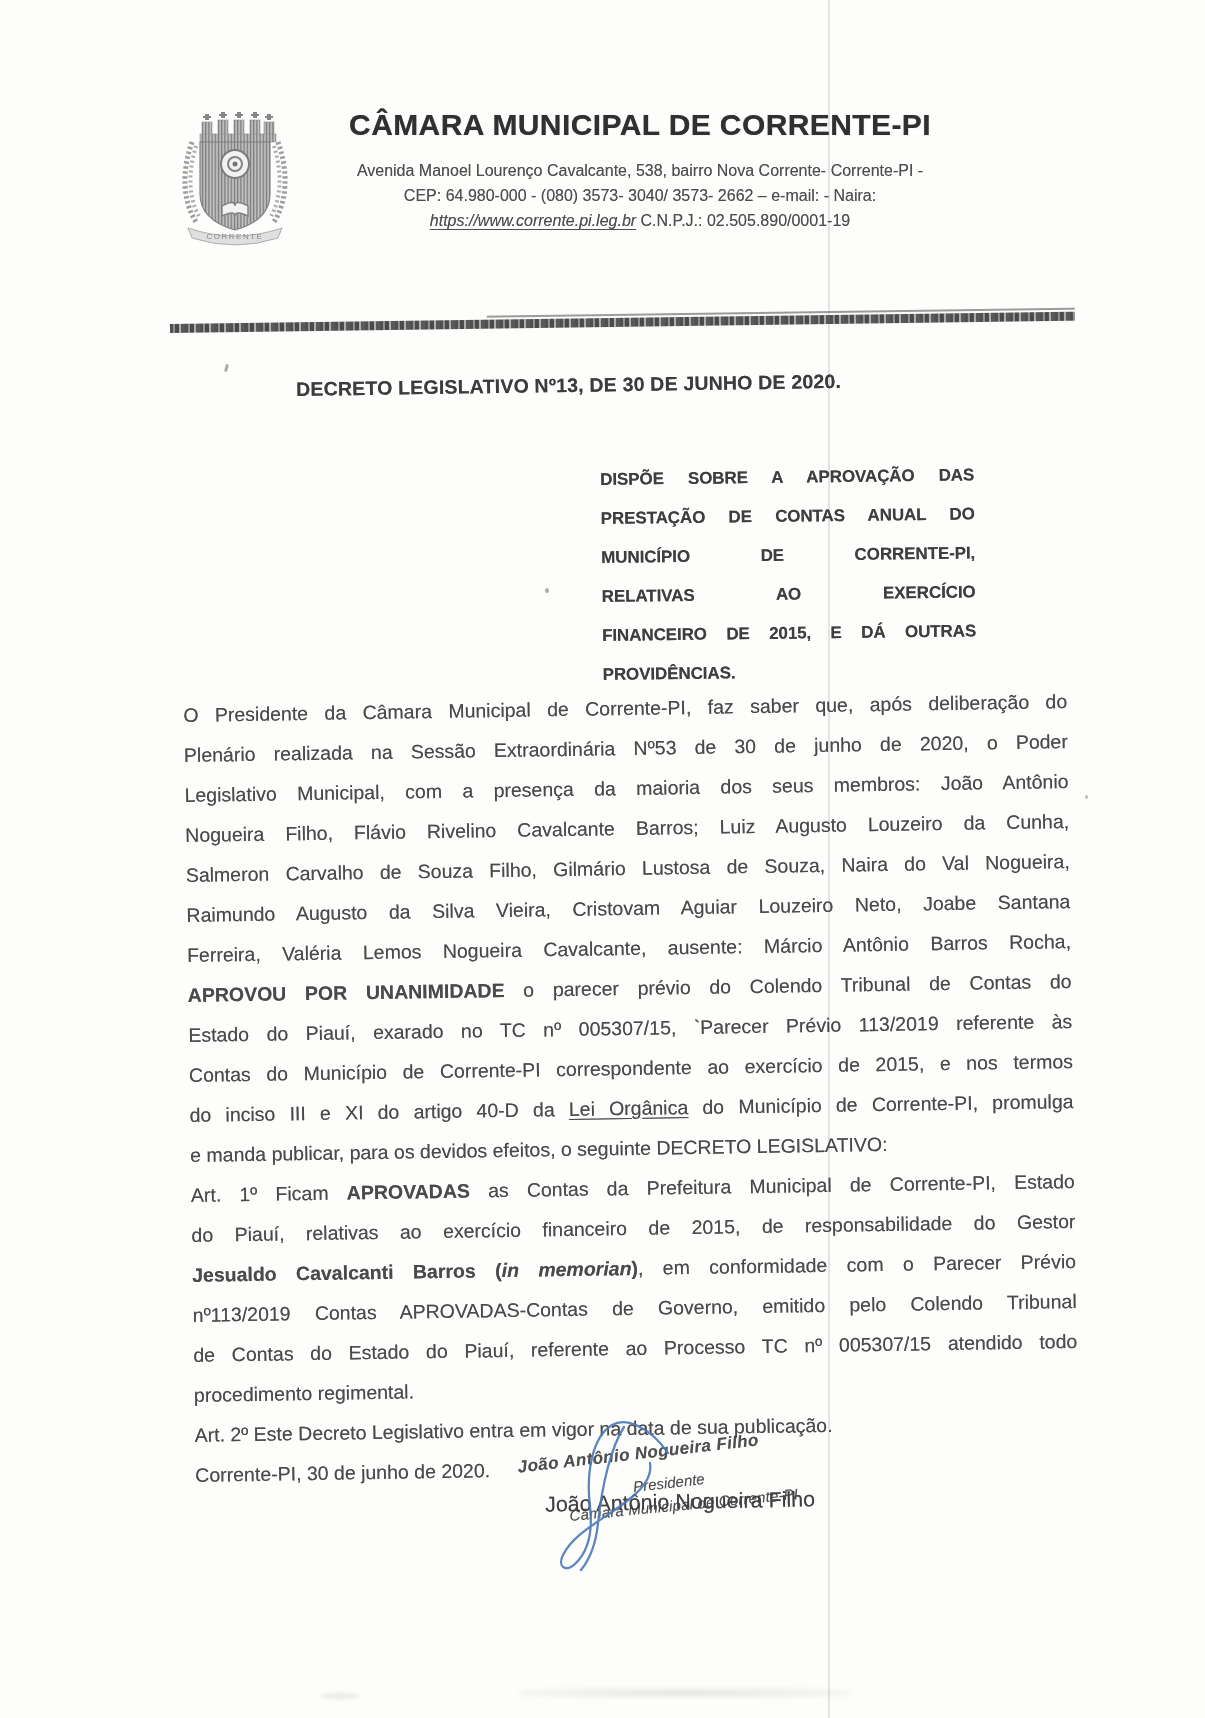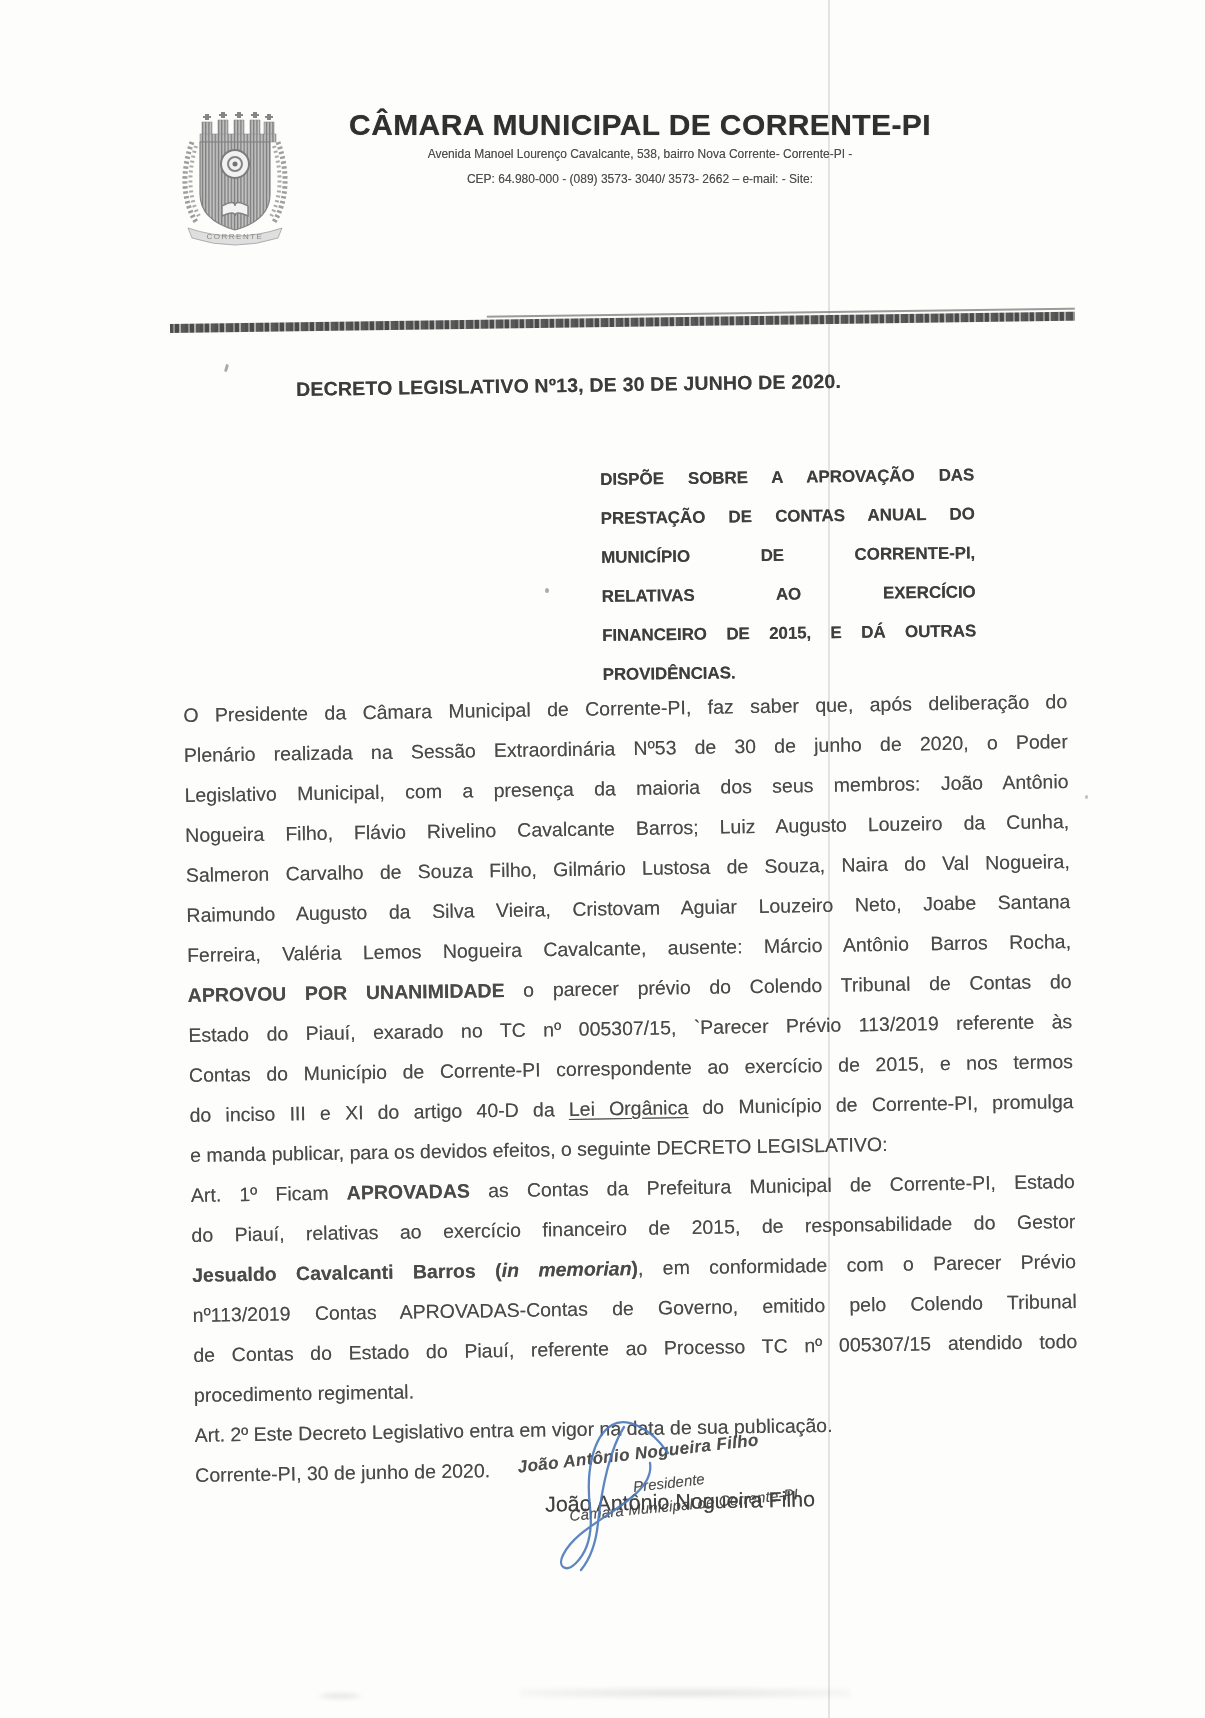--- a/index.html
+++ b/index.html
@@ -29,22 +29,22 @@
   .header-text {
     position: absolute; left: 290px; top: 108px; width: 700px;
     text-align: center;
   }
   .header-title {
     font-size: 30px; font-weight: bold; color: #303030;
     letter-spacing: 0.4px;
     text-shadow: 0 0 0.7px rgba(60,60,60,0.75);
   }
   .header-address {
-    margin-top: 0;
-    font-size: 12px; line-height: 25px; color: #4e4e4e;
+    margin-top: 16px;
+    font-size: 16px; line-height: 25px; color: #4e4e4e;
     text-shadow: 0 0 0.5px rgba(80,80,80,0.6);
   }
   .em-it { }
   .url {
     font-style: italic;
     text-decoration: underline;
     text-underline-offset: 3px;
   }
 
   
@@ -185,21 +185,22 @@
     <path d="M56,106 q13,-7 13,0 q0,-7 13,0 v10 q-13,-6 -13,0 q0,-6 -13,0 z" fill="#f2f2f2" stroke="#666" stroke-width="1.4"></path>
 
     <path d="M22,128 q47,16 94,0 l-4,10 q-43,14 -86,0 z" fill="#d9d9d9" stroke="#8a8a8a" stroke-width="0.8"></path>
     <text x="69" y="139" text-anchor="middle" font-size="8" letter-spacing="1.5" fill="#6d6d6d" font-family="Liberation Sans, sans-serif">CORRENTE</text>
   </svg>
 
   <div class="header-text">
     <div class="header-title">CÂMARA MUNICIPAL DE CORRENTE-PI</div>
     <div class="header-address">
       <div>Avenida Manoel Lourenço Cavalcante, 538, bairro Nova Corrente- Corrente-PI -</div>
-      <div><span>CEP: 64.980-000 - (089) 3573- 3040/ 3573- 2662 – </span><span class="em-it">e-mail:</span><span> - Site:</span></div>
+      <div><span>CEP: 64.980-000 - (080) 3573- 3040/ 3573- 2662 – </span><span class="em-it">e-mail:</span><span> - Naira:</span></div>
+      <div><span class="url">https://www.corrente.pi.leg.br</span><span> C.N.P.J.: 02.505.890/0001-19</span></div>
     </div>
   </div>
 
   <div class="divider"></div>
 
   <div class="decree-title">DECRETO LEGISLATIVO Nº13, DE 30 DE JUNHO DE 2020.</div>
 
   <div class="ementa">
       <div class="line j" style="height: 39px;">DISPÕE SOBRE A APROVAÇÃO DAS</div>
       <div class="line j" style="height: 39px;">PRESTAÇÃO DE CONTAS ANUAL DO</div>

